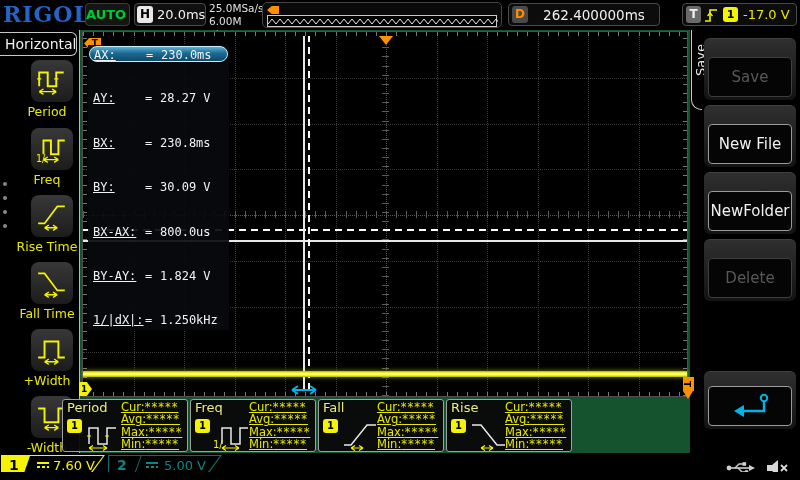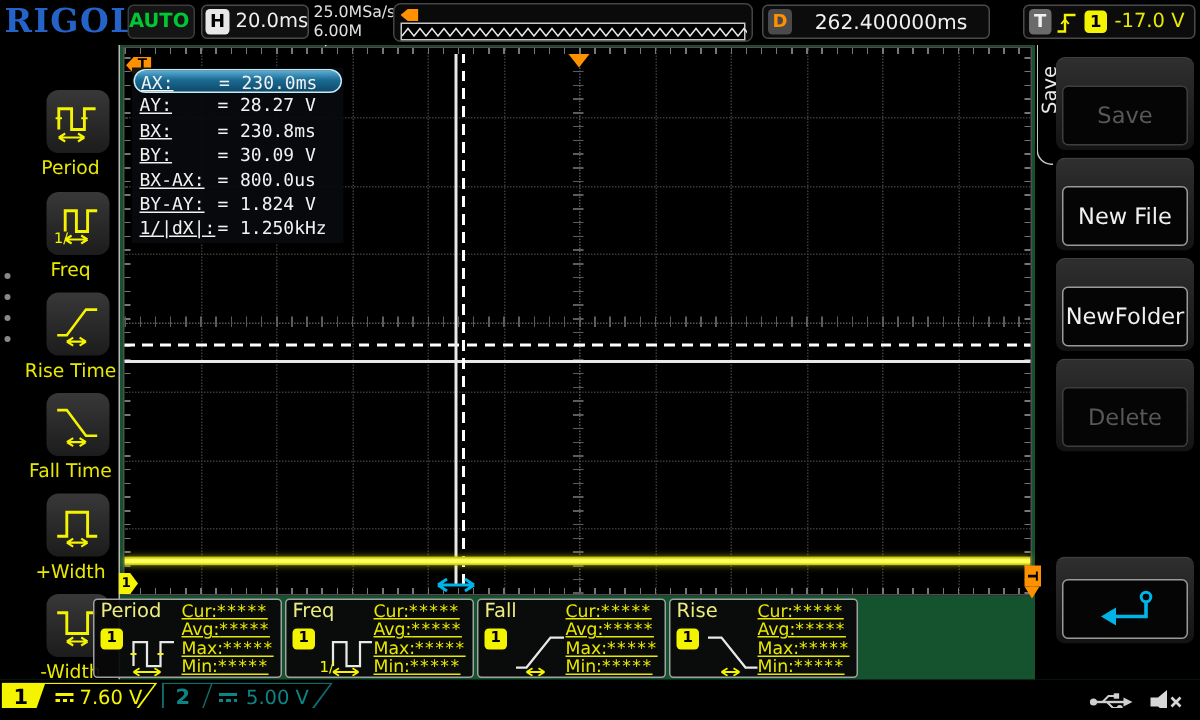--- a/index.html
+++ b/index.html
@@ -84,21 +84,21 @@
         border-left:7px solid transparent;border-right:7px solid transparent;border-top:9px solid var(--orange);}
   .trig-br{position:absolute;left:600px;top:345px;width:11px;height:14px;background:var(--orange);z-index:6;}
   .trig-br span{position:absolute;left:1px;top:2px;color:#000;font-weight:bold;font-size:9px;transform:rotate(90deg);}
   .trig-br::after{content:"";position:absolute;left:0;top:14px;width:0;height:0;
         border-left:5.5px solid transparent;border-right:5.5px solid transparent;border-top:8px solid var(--orange);}
   .gnd1{position:absolute;left:-4px;top:350px;width:13px;height:14px;background:var(--yellow);z-index:6;
         clip-path:polygon(0 0,60% 0,100% 50%,60% 100%,0 100%);color:#000;font-weight:bold;font-size:9px;
         line-height:14px;padding-left:2px;}
   .cursor-panel{position:absolute;left:5px;top:13px;width:141px;z-index:7;background:rgba(8,10,13,.92);
         font-family:"DejaVu Sans Mono","Liberation Mono",monospace;font-size:12px;padding:1px 0;}
-  .c-row{position:relative;height:16.4px;line-height:16.4px;color:#f2f2f2;padding-left:5px;}
+  .c-row{position:relative;height:16.4px;line-height:16.4px;color:#f2f2f2;padding-left:5px;margin-top:28px;}
   .c-row .c-label{display:inline-block;width:52px;text-decoration:underline;}
   .c-row .c-eq{display:inline-block;width:15px;}
   .c-row.hl{background:linear-gradient(180deg,#5ab0d8,#1b6a92 45%,#0e4a6a);
         border:1px solid #c4ecf8;border-radius:9px;margin:0 1px;padding-left:4px;}
   
   .right-menu{position:absolute;left:690px;top:30px;width:110px;height:423px;background:#000;}
   .tab-line{position:absolute;left:1px;top:0;width:11px;height:80px;border-left:1px solid #c8c8c8;
         border-bottom:1px solid #c8c8c8;border-bottom-left-radius:10px;}
   .tab{position:absolute;left:3px;top:14px;writing-mode:vertical-rl;transform:rotate(180deg);
         color:#e8e8e8;font-size:13px;}
@@ -178,20 +178,21 @@
       <svg class="t-slope" width="15" height="17" viewBox="0 0 15 17">
         <path d="M1 14 H6 V3 H13" stroke="var(--yellow)" stroke-width="1.6" fill="none"></path>
         <path d="M6 10 l-2.5 3 M6 10 l2.5 3" stroke="var(--yellow)" stroke-width="1.3" fill="none" transform="translate(0,-4)"></path>
       </svg>
       <span class="t-ch">1</span>
       <span class="t-level">-17.0 V</span>
     </div>
   </header>
 
   <nav class="left-menu">
+    <div class="menu-title">Horizontal</div>
 
     <div class="menu-item" style="top:30px">
       <div class="menu-btn">
         <svg width="32" height="32" viewBox="0 0 30 30" style="margin-top:5px">
           <path d="M3 20 V7 H11 V20 H19 V7 H26" stroke="var(--yellow)" stroke-width="1.8" fill="none"></path>
           <path d="M3 25 H19 M3 25 l4 -2.5 M3 25 l4 2.5 M19 25 l-4 -2.5 M19 25 l-4 2.5 M1 13 H5 M17 13 H21" stroke="var(--yellow)" stroke-width="1.3" fill="none"></path>
         </svg>
       </div>
       <div class="menu-label">Period</div>
     </div>

